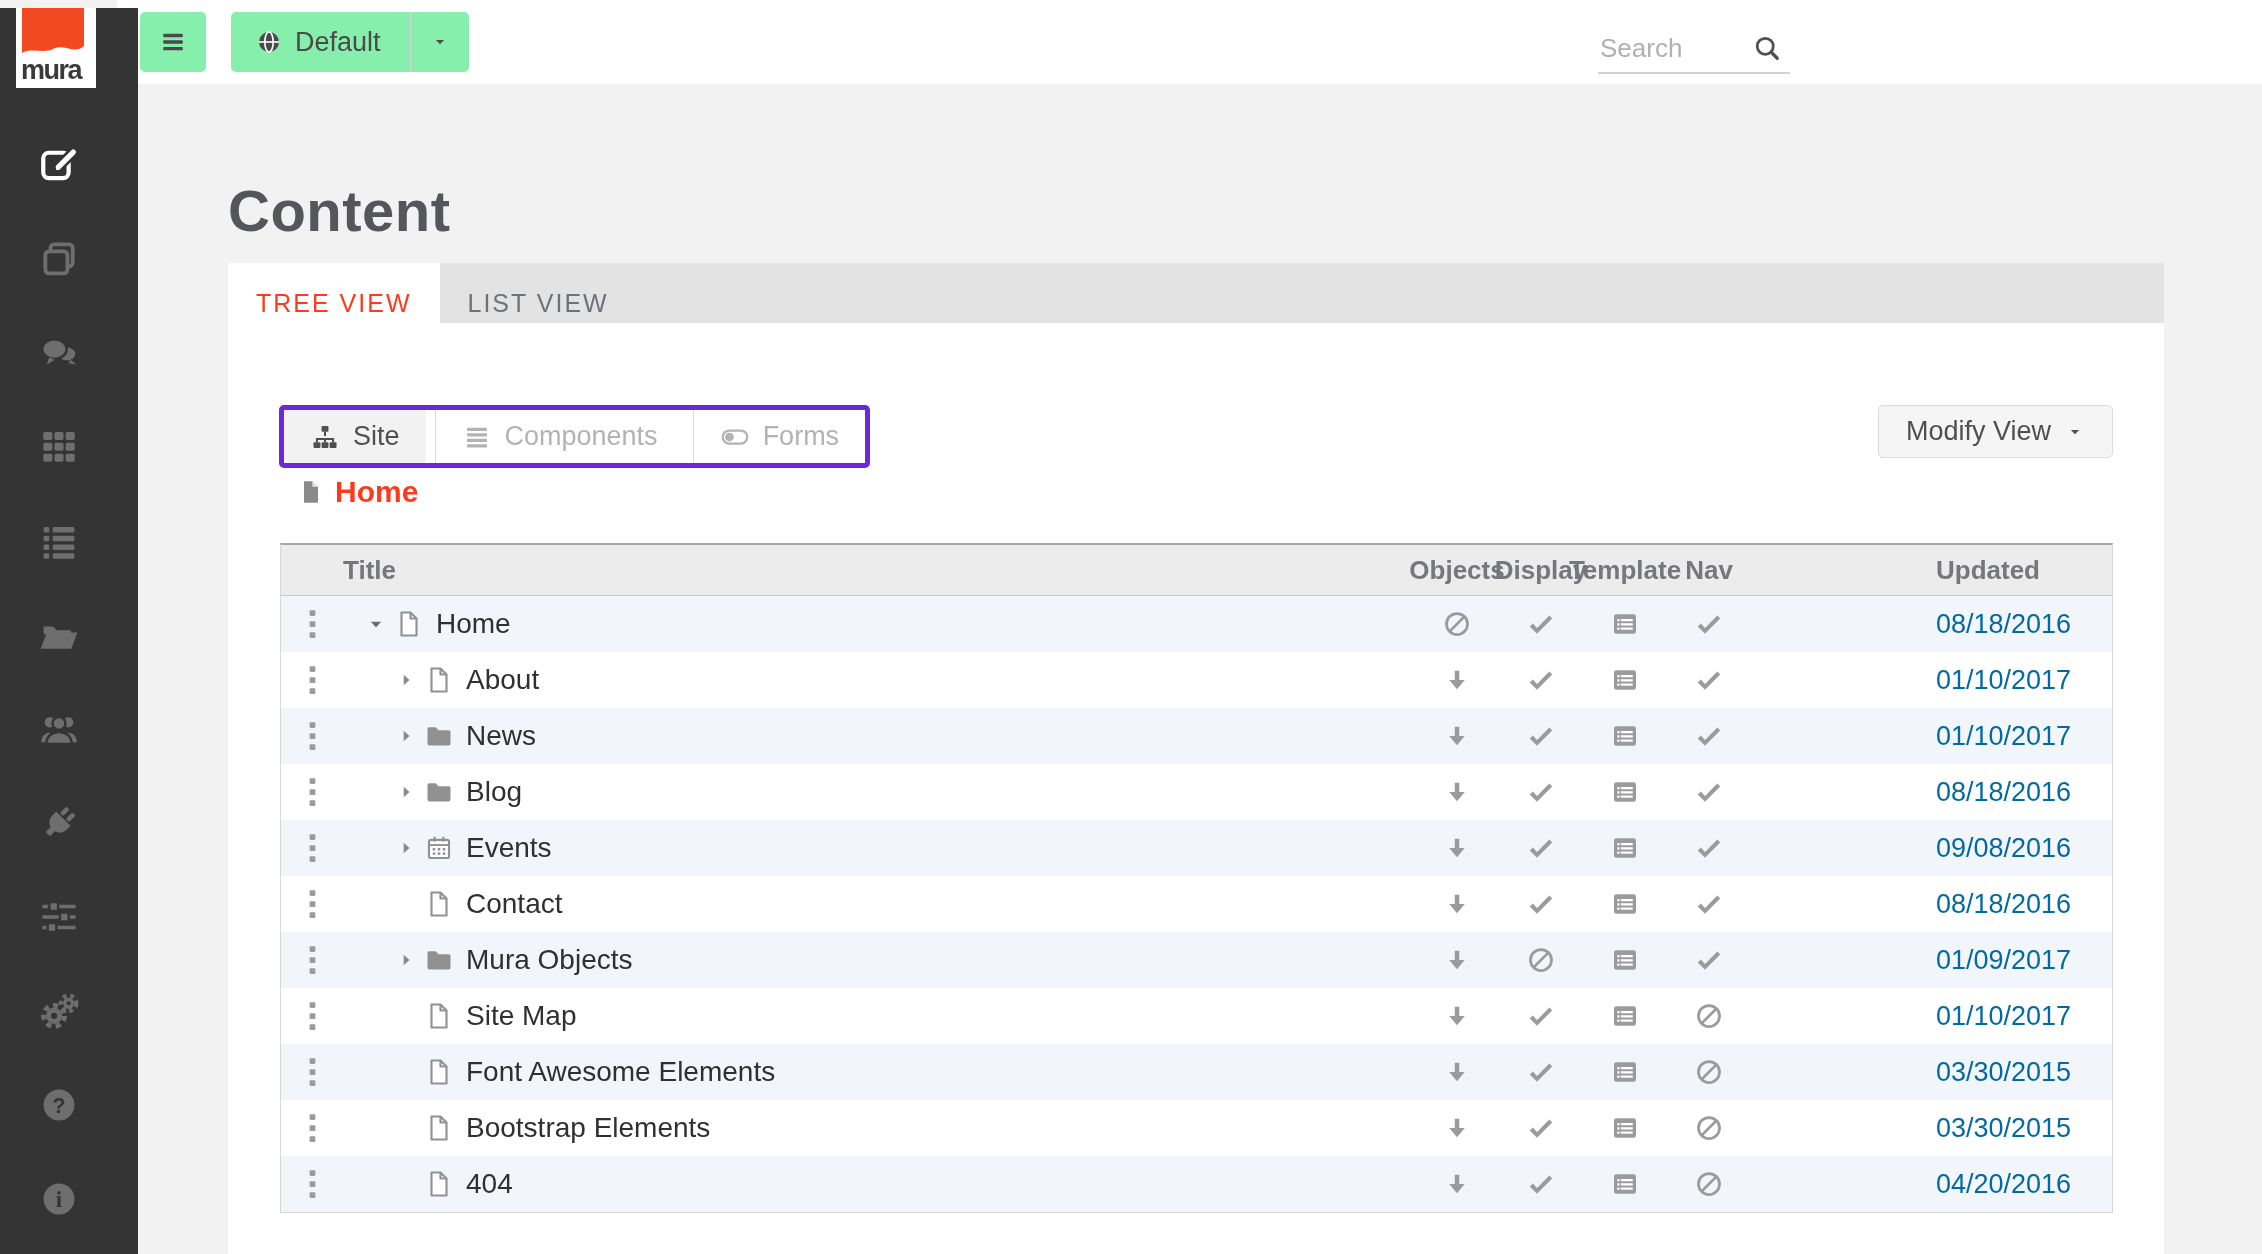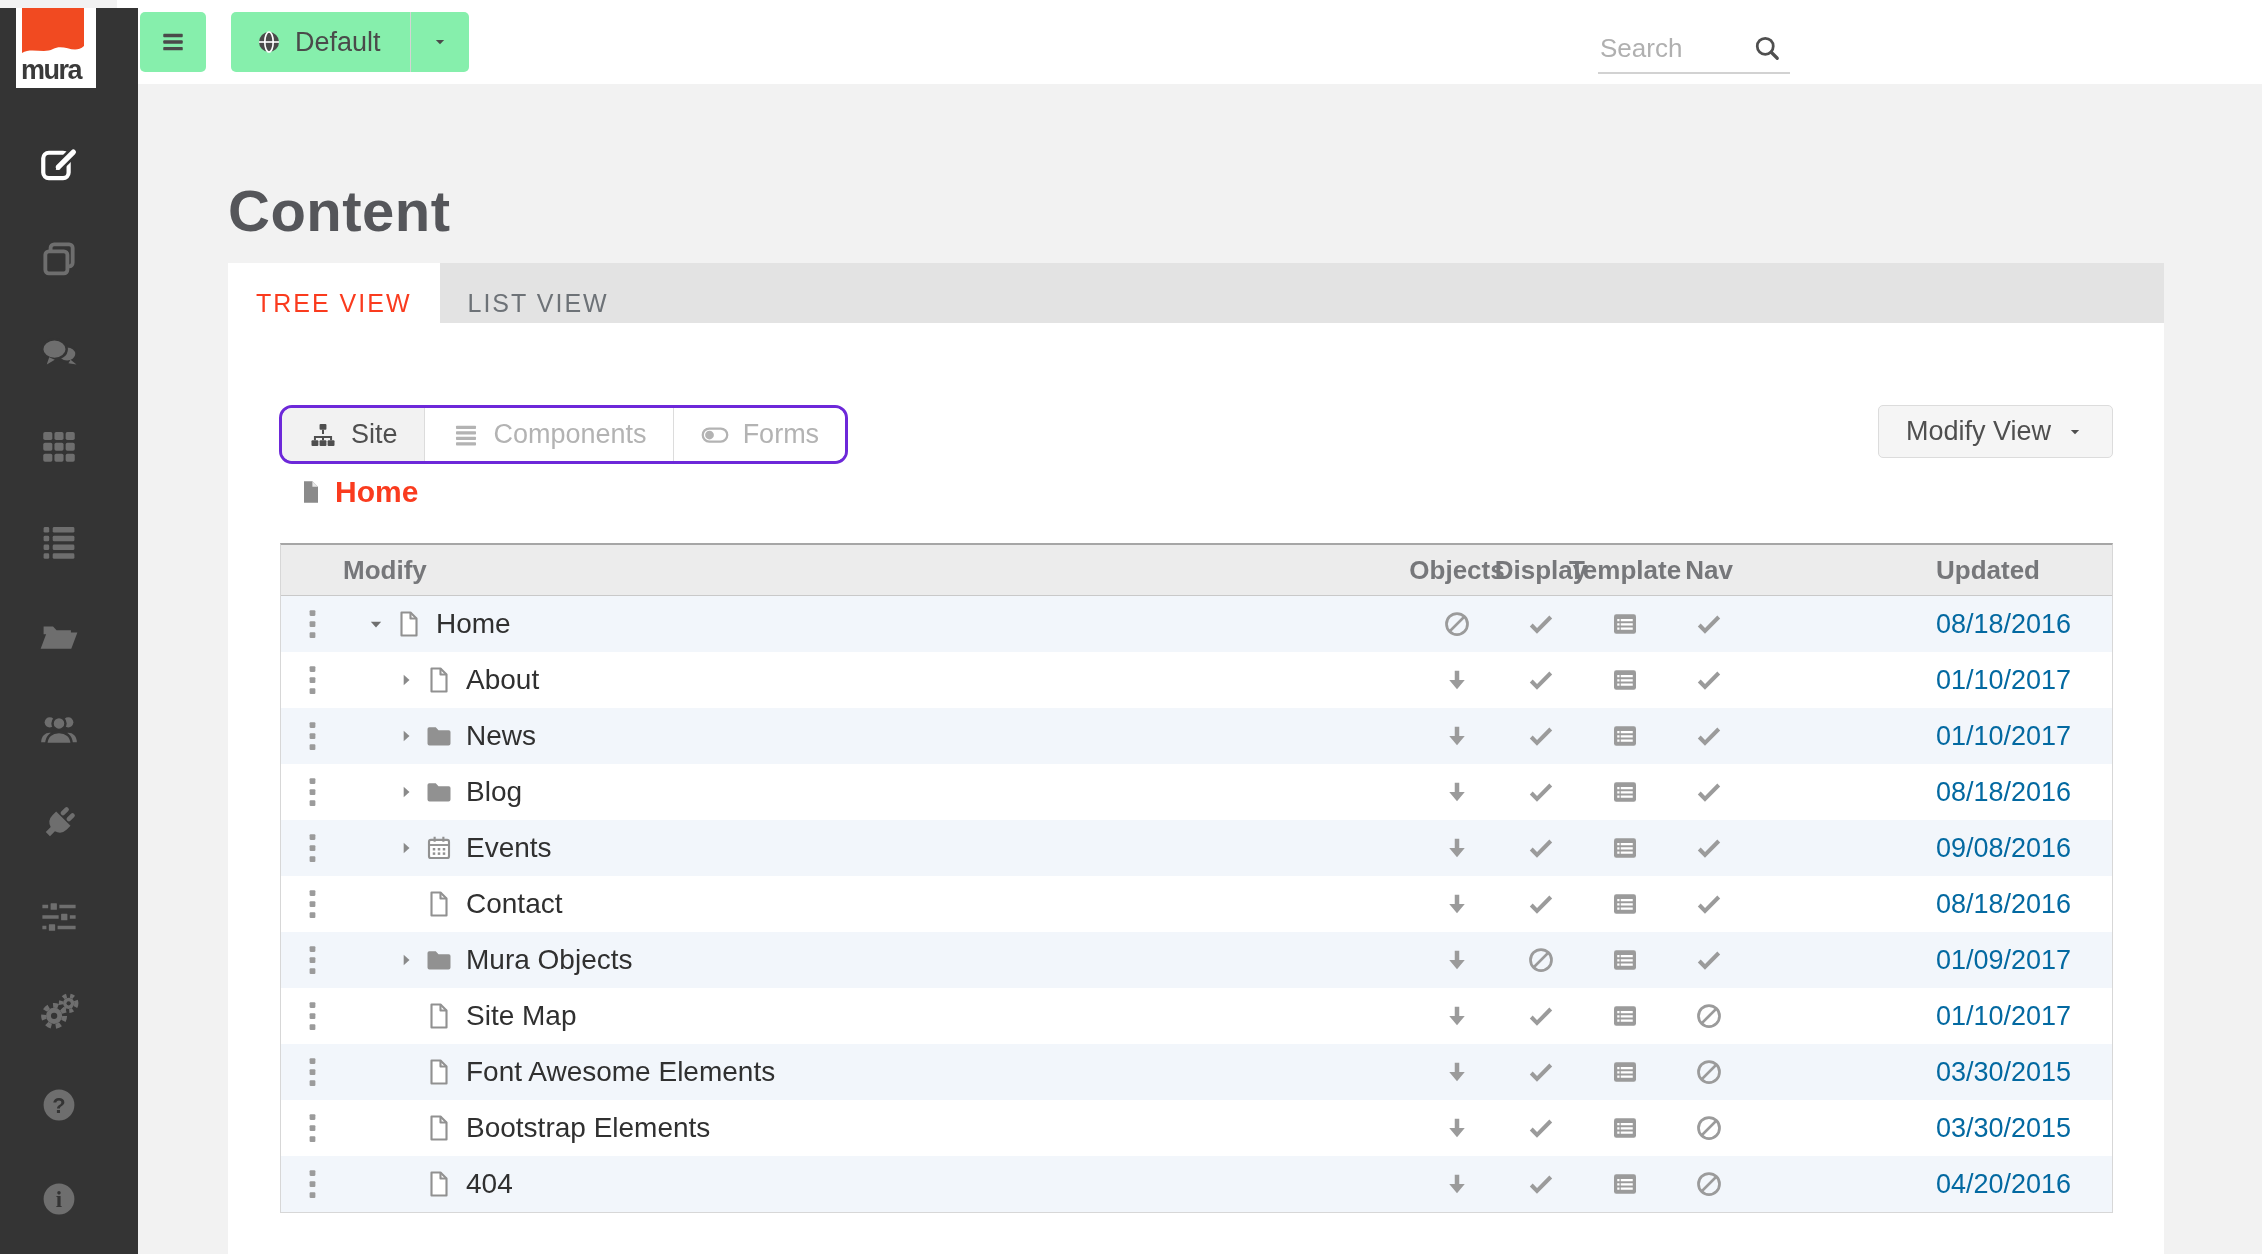--- a/index.html
+++ b/index.html
@@ -36,21 +36,21 @@
   .user-btn .u-main{flex:1;display:flex;align-items:center;padding-left:26px;}
   .user-btn .u-main svg{width:28px;height:28px;margin-right:14px;color:#4a4a4a;}
   .u-name{font-size:27px;color:#4a4a4a;white-space:nowrap;}
   
   .page-title{position:absolute;left:228px;top:138px;font-size:58px;font-weight:bold;color:#55565a;letter-spacing:.5px;}
   .panel{position:absolute;left:228px;top:263px;width:1936px;height:991px;background:#ffffff;}
   .tabstrip{position:absolute;left:0;top:0;width:1936px;height:60px;background:#e3e3e3;display:flex;}
   .tab{height:80px;display:flex;align-items:center;justify-content:center;padding:0 28px;font-size:25px;letter-spacing:2px;color:#6d7277;cursor:pointer;}
   .tab.active{background:#ffffff;color:#fa3b1e;min-width:154px;}
   
-  .switcher{position:absolute;left:51px;top:142px;display:flex;border:3px solid #6d28d9;border-radius:13px;overflow:hidden;background:#fff;}
+  .switcher{position:absolute;left:51px;top:142px;display:flex;border:5px solid #6d28d9;border-radius:5px;overflow:hidden;background:#fff;gap:9px;}
   .sw-btn{height:53px;display:flex;align-items:center;padding:0 26px;font-size:27px;color:#b3b3b3;background:#fff;border-left:1px solid #dcdcdc;cursor:pointer;white-space:nowrap;}
   .sw-btn:first-child{border-left:none;}
   .sw-btn svg{width:30px;height:30px;margin-right:13px;color:#b3b3b3;}
   .sw-btn.active{background:#f2f2f2;color:#4f4f4f;}
   .sw-btn.active svg{color:#4f4f4f;}
   .modify-btn{position:absolute;right:51px;top:142px;width:235px;height:53px;background:#f5f5f5;border:1px solid #dcdcdc;border-radius:5px;display:flex;align-items:center;justify-content:center;font-size:27px;color:#4f4f4f;cursor:pointer;box-sizing:border-box;}
   .modify-btn svg{width:20px;height:20px;margin-left:14px;color:#4f4f4f;}
   
   .crumb{position:absolute;left:69px;top:212px;display:flex;align-items:center;cursor:pointer;}
   .crumb svg{width:28px;height:34px;color:#8a8a8a;margin-right:10px;}
@@ -393,21 +393,21 @@
 
   <div class="crumb">
     <svg>
         <use href="#i-file-solid" xlink:href="#i-file-solid"></use>
       </svg>
     <span class="crumb-label">Home</span>
   </div>
 
   <div class="ctable">
     <div class="thead">
-      <span class="hcell-title">Modify</span>
+      <span class="hcell-title">Title</span>
       <span class="col">Objects</span>
       <span class="col">Display</span>
       <span class="col">Template</span>
       <span class="col">Nav</span>
       <span class="col-updated">Updated</span>
     </div>
     <div class="rows">
         <div class="trow">
     <span class="cell-drag">
       <svg>

